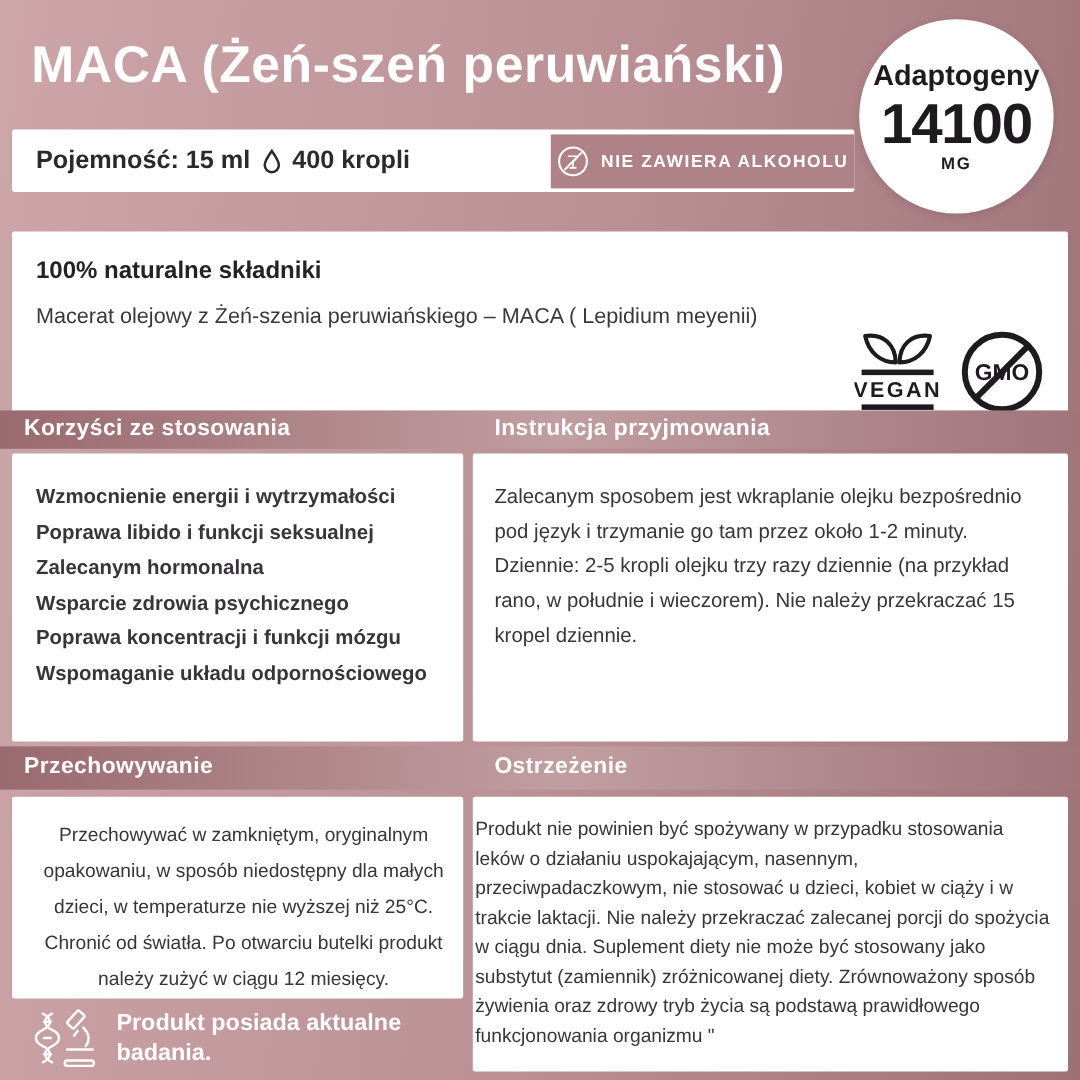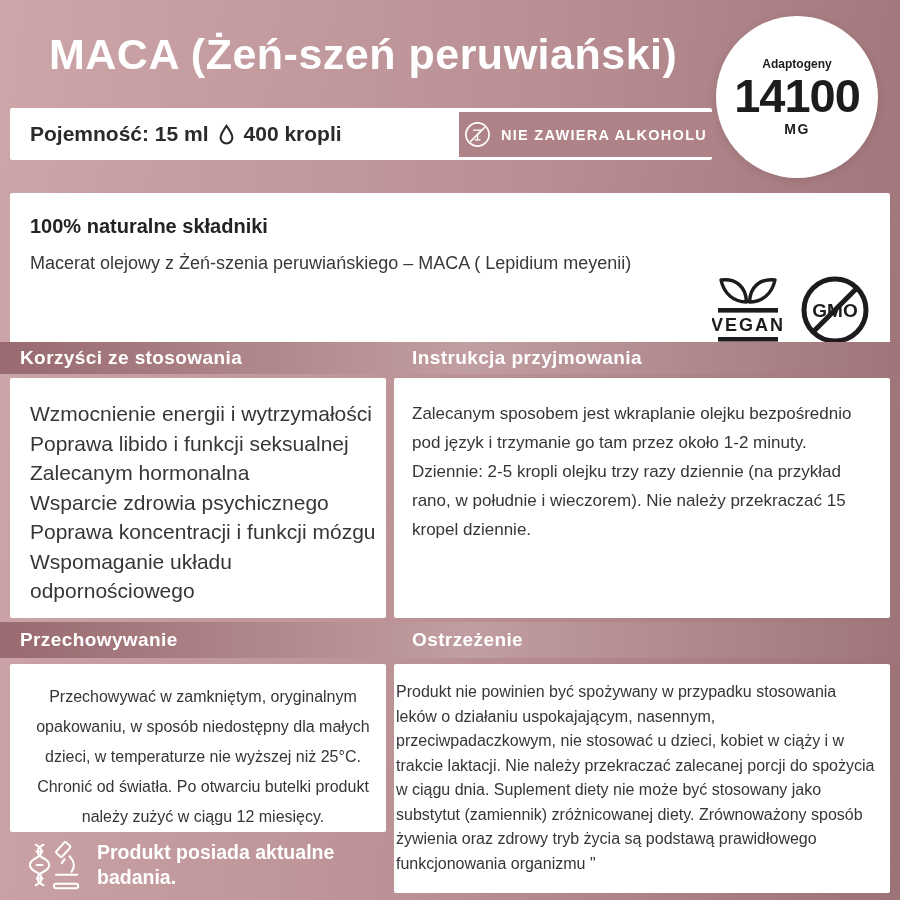--- a/index.html
+++ b/index.html
@@ -8,26 +8,26 @@
     --badge_bg:#ae8286; --ink:#2f2c2e; --white:#ffffff;
   }
   *{margin:0;padding:0;box-sizing:border-box;}
   html,body{width:900px;height:900px;overflow:hidden;}
   body{font-family:"Liberation Sans","DejaVu Sans",sans-serif;}
   .page{position:relative;width:900px;height:900px;
     background:linear-gradient(97deg,var(--bg_left) 0%,var(--bg_mid) 55%,var(--bg_right) 100%);}
   .card{position:absolute;background:var(--white);border-radius:2px;}
 
   .title{position:absolute;left:26px;top:30px;font-size:43px;font-weight:800;
-    color:var(--white);letter-spacing:0.5px;margin-left:23px;}
+    color:var(--white);letter-spacing:0.5px;}
 
   .circle-badge{position:absolute;left:716px;top:16px;width:162px;height:162px;
     background:var(--white);border-radius:50%;z-index:5;display:flex;flex-direction:column;
     align-items:center;justify-content:center;box-shadow:0 2px 8px rgba(80,40,45,.18);color:#1d1b1d;}
-  .circle-badge .label{font-size:12px;font-weight:700;}
+  .circle-badge .label{font-size:24px;font-weight:700;}
   .circle-badge .value{font-size:47px;font-weight:800;line-height:1.05;letter-spacing:-1px;}
   .circle-badge .unit{font-size:14px;font-weight:700;letter-spacing:1.5px;}
 
   .capacity-bar{left:10px;top:108px;width:702px;height:52px;display:flex;align-items:center;
     padding-left:20px;}
   .capacity-text{font-size:21px;font-weight:700;color:#2b292b;}
   .drop-icon{margin:0 10px;display:inline-flex;}
   .no-alcohol-badge{position:absolute;right:0;top:4px;bottom:3px;width:253px;
     background:var(--badge_bg);display:flex;align-items:center;justify-content:center;gap:10px;}
   .no-alcohol-label{color:var(--white);font-size:14.5px;font-weight:600;letter-spacing:1.3px;}
@@ -41,21 +41,21 @@
   .band{position:absolute;left:0;width:900px;
     background:linear-gradient(90deg,var(--band_dark) 0%,var(--band_light) 52%,var(--band_right) 100%);}
   .band-1{top:342px;height:32px;}
   .band-2{top:622px;height:36px;}
   .band .heading{position:absolute;color:var(--white);font-weight:700;font-size:19px;
     letter-spacing:.4px;top:50%;transform:translateY(-52%);}
   .heading-col1{left:20px;}
   .heading-col2{left:412px;}
 
   .benefits-box{left:10px;top:378px;width:376px;height:240px;padding:21px 10px 0 20px;}
-  .benefit-item{font-size:21px;line-height:29.5px;color:#383538;}
+  .benefit-item{font-size:17px;line-height:29.5px;color:#383538;font-weight:bold;}
 
   .instructions-box{left:394px;top:378px;width:496px;height:240px;padding:21px 28px 0 18px;}
   .body-text{font-size:17px;line-height:29px;color:#383538;white-space:pre-line;}
 
   .storage-box{left:10px;top:664px;width:376px;height:168px;padding:18px 10px 0 20px;}
   .storage-box .body-text{font-size:16px;line-height:30px;white-space:normal;text-align:center;}
 
   .warning-box{left:394px;top:664px;width:496px;height:229px;padding:16px 14px 0 2px;overflow:hidden;}
   .warning-box .body-text{font-size:16px;line-height:24.5px;white-space:normal;}
 

